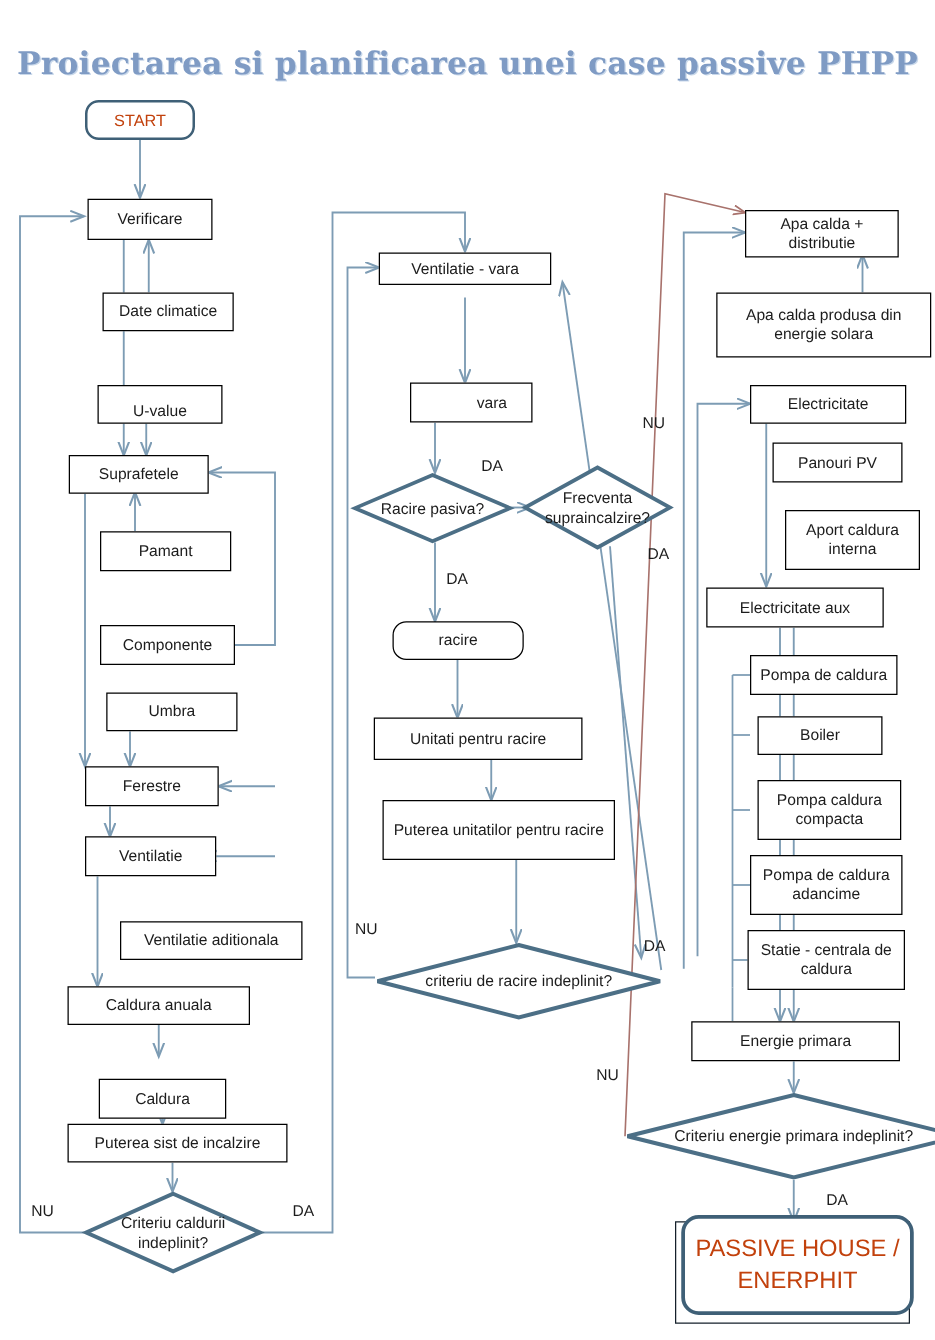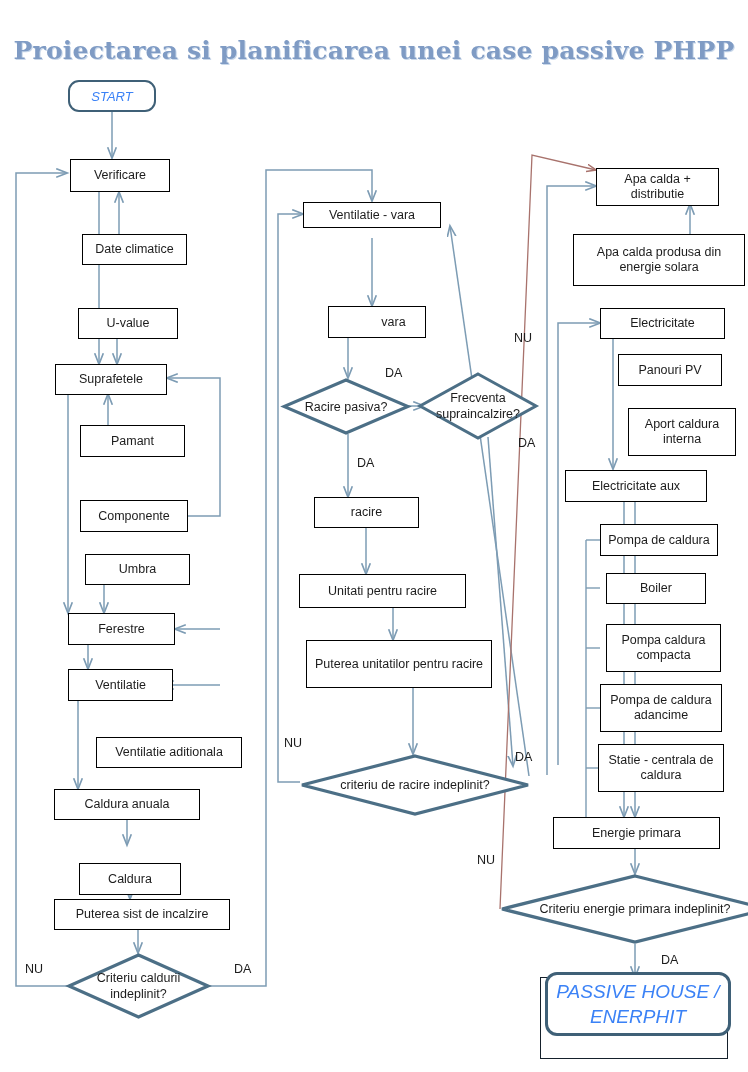--- a/index.html
+++ b/index.html
@@ -50,27 +50,26 @@
     padding:1px 3px;
     z-index:4;
   }
   
   .term{
     position:absolute;
     box-sizing:border-box;
     border:2.5px solid #3f6077;
     border-radius:11px;
     background:#ffffff;
-    color:#3b82f6;
+    color:#c2410c;
     display:flex;
     align-items:center;
     justify-content:center;
     text-align:center;
     z-index:5;
-    font-style:italic;
   }
   .term.start{ font-size:13px; }
   .term.final{
     font-size:19px;
     line-height:25px;
     border-width:3px;
     border-radius:14px;
   }
   .final-shadow{
     position:absolute;
@@ -217,21 +216,21 @@
   </div>
 
   <div class="box" style="left:70px; top:159px; width:100px; height:33px;">
     <span>Verificare</span>
   </div>
 
   <div class="box" style="left:82px; top:234px; width:105px; height:31px;">
     <span>Date climatice</span>
   </div>
 
-  <div class="box" style="left:78px; top:308px; width:100px; height:31px;">
+  <div class="box" style="left:78px; top:308px; width:100px; height:31px;align-items:flex-end;">
     <span>U-value</span>
   </div>
 
   <div class="box" style="left:55px; top:364px; width:112px; height:31px;">
     <span>Suprafetele</span>
   </div>
 
   <div class="box" style="left:80px; top:425px; width:105px; height:32px;">
     <span>Pamant</span>
   </div>
@@ -299,21 +298,21 @@
   <div class="diamond" style="left:418px; top:372px; width:120px; height:68px;">
     <svg width="120" height="68" viewBox="0 0 120 68">
       <polygon points="60,2 118,34 60,66 2,34" fill="#ffffff" stroke="#4c6f86" stroke-width="3"></polygon>
     </svg>
     <div class="dlabel">Frecventa supraincalzire?</div>
   </div>
 
   <div class="flag" style="left:514px; top:331px;">NU</div>
   <div class="flag" style="left:518px; top:436px;">DA</div>
 
-  <div class="box" style="left:314px; top:497px; width:105px; height:31px;">
+  <div class="box" style="left:314px; top:497px; width:105px; height:31px;border-radius:11px;">
     <span>racire</span>
   </div>
 
   <div class="box" style="left:299px; top:574px; width:167px; height:34px;">
     <span>Unitati pentru racire</span>
   </div>
 
   <div class="box" style="left:306px; top:640px; width:186px; height:48px;">
     <span>Puterea unitatilor pentru racire</span>
   </div>
@@ -380,17 +379,17 @@
     <svg width="270" height="70" viewBox="0 0 270 70">
       <polygon points="135,2 268,35 135,68 2,35" fill="#ffffff" stroke="#4c6f86" stroke-width="3.2"></polygon>
     </svg>
     <div class="dlabel">Criteriu energie primara indeplinit?</div>
   </div>
 
   <div class="flag" style="left:477px; top:853px;">NU</div>
   <div class="flag" style="left:661px; top:953px;">DA</div>
 
   <div class="final-shadow" style="left:540px; top:977px; width:186px; height:80px;"></div>
-  <div class="term final" style="left:545px; top:972px; width:186px; height:64px;border-radius:12px;">
+  <div class="term final" style="left:545px; top:972px; width:186px; height:80px;">
     <span>PASSIVE HOUSE / ENERPHIT</span>
   </div>
 
 </div>
 
 </body></html>

